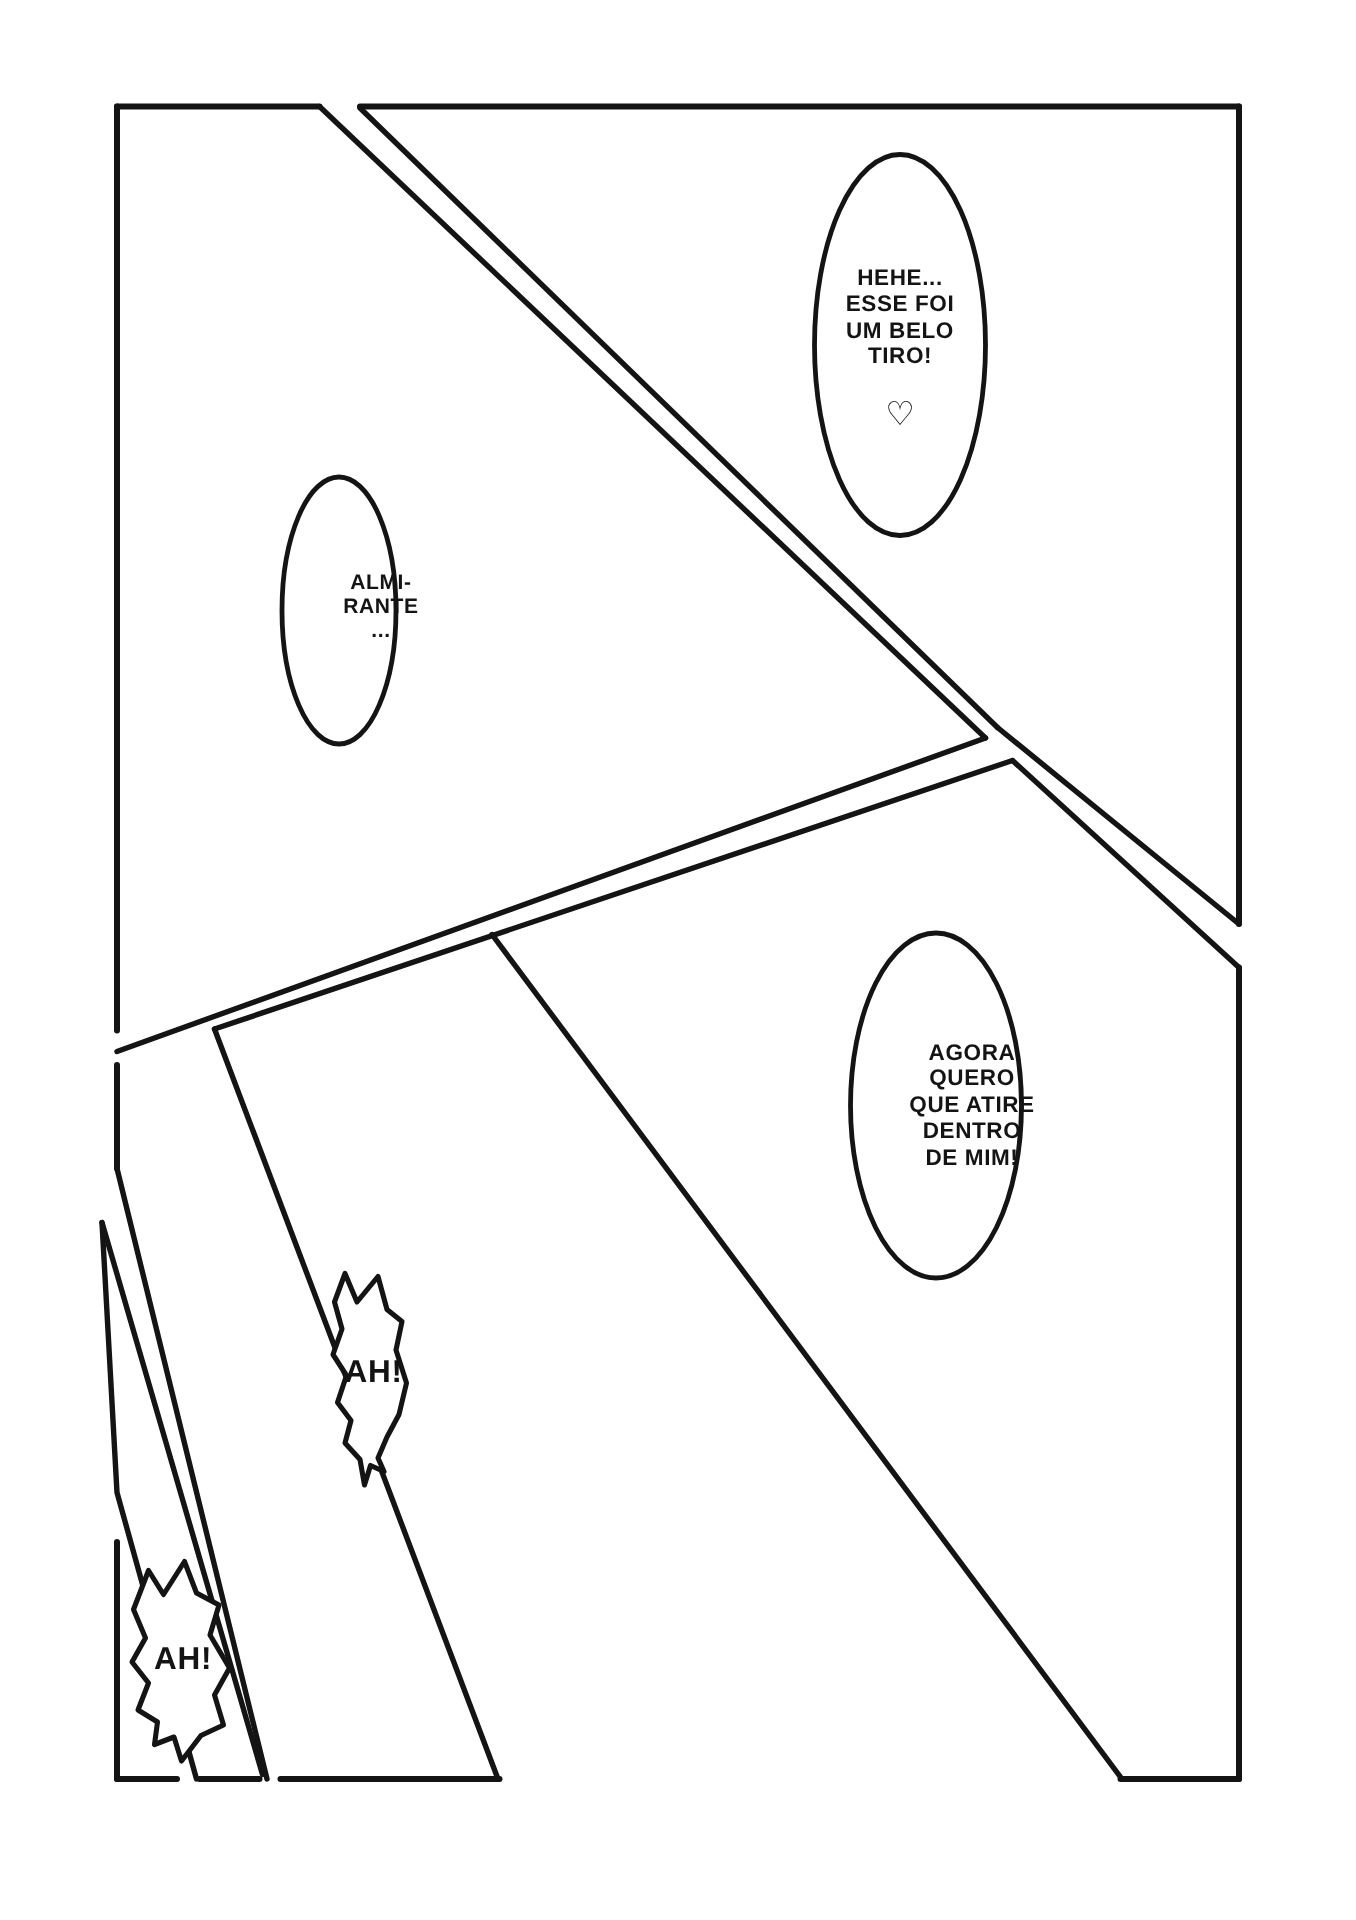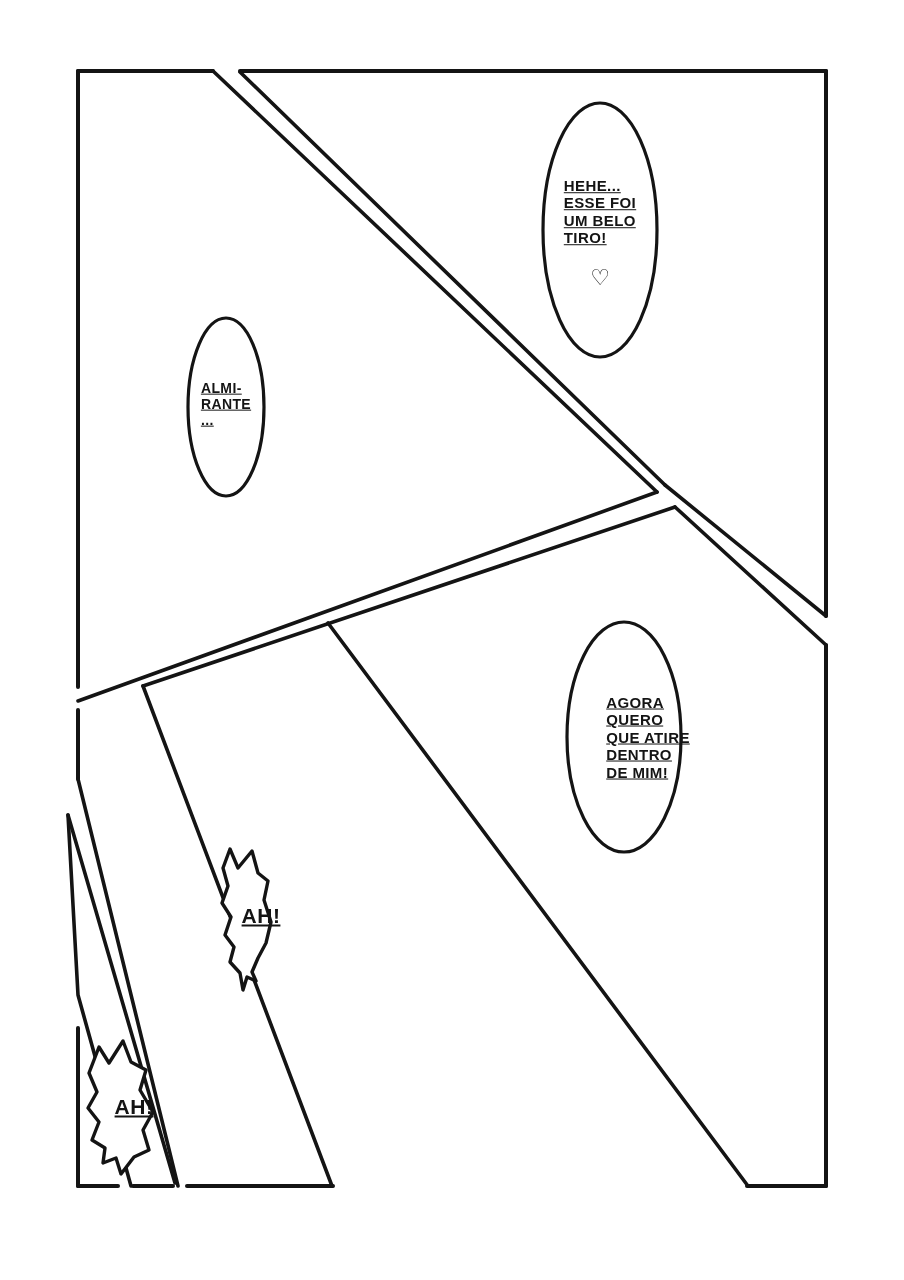--- a/index.html
+++ b/index.html
@@ -7,37 +7,36 @@
     width:904px;height:1280px;
     background:#ffffff;
     position:relative;
     overflow:hidden;
     font-family:"Liberation Sans",sans-serif;
   }
   #art{position:absolute;left:0;top:0;}
   .bubble-text{
     position:absolute;
     transform:translate(-50%,-50%);
+    text-align:center;
     font-family:"Liberation Sans",sans-serif;
     font-weight:700;
     font-size:15px;
     line-height:1.16;
     letter-spacing:.4px;
     white-space:pre-line;
     color:#141414;
     pointer-events:none;
-    text-decoration:underline;
   }
-  .bubble-text.small{font-size:14px;}
+  .bubble-text.small{font-size:14px;margin-left:28px;}
   .shout-text{
     font-size:21px;
     font-weight:700;
     letter-spacing:.5px;
     line-height:1;
-    margin-left:12px;
   }
   .heart{
     position:absolute;
     transform:translate(-50%,-50%);
     font-family:"DejaVu Sans",sans-serif;
     font-size:22px;
     color:#141414;
     pointer-events:none;
   }
 </style>

